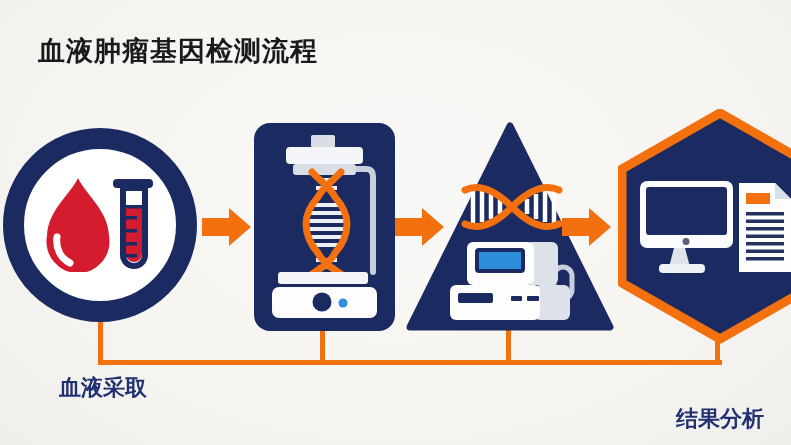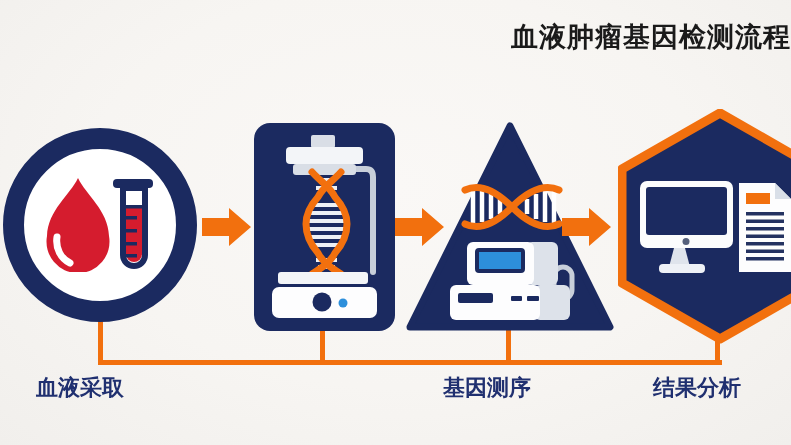--- a/index.html
+++ b/index.html
@@ -2,22 +2,22 @@
 <html><head>
 <meta charset="utf-8">
 <style>
   html,body{margin:0;padding:0;}
   body{font-family:"Liberation Sans", sans-serif; background:#e9e7e4;}
   .stage{
     position:relative; width:791px; height:445px; overflow:hidden;
     background:radial-gradient(ellipse at 50% 42%, #faf8f6 0%, #f7f5f2 55%, #f1efec 100%);
   }
   .title{
-    position:absolute; left:38px; right:0; top:19px;
-    text-align:right; font-size:27px; font-weight:700; color:#1a1a1a;
+    position:absolute; left:38px; right:0; top:33px;
+    text-align:left; font-size:27px; font-weight:700; color:#1a1a1a;
     letter-spacing:1px; margin:0;
   }
   
   .conn{position:absolute; background:#f2700e; z-index:1;}
   .conn-h{left:98px; top:360px; width:624px; height:5px;}
   .conn-v1{left:98px;  top:320px; width:5px; height:42px;}
   .conn-v2{left:320px; top:330px; width:5px; height:32px;}
   .conn-v3{left:506px; top:329px; width:5px; height:33px;}
   .conn-v4{left:715px; top:338px; width:5px; height:24px;}
   .shape{position:absolute; z-index:2;}
@@ -31,24 +31,24 @@
     background:#1b2a60; border-radius:16px;
   }
   .arrow{position:absolute; z-index:2;}
   .arrow-1{left:202px; top:207px;}
   .arrow-2{left:395px; top:207px;}
   .arrow-3{left:562px; top:207px;}
   .tri-shape{left:406px; top:121px;}
   .hex-shape{left:618px; top:109px;}
   .step-label{
     position:absolute; top:373px; width:134px; z-index:3;
-    text-align:left; font-size:22px; font-weight:700; color:#203070;
+    text-align:center; font-size:22px; font-weight:700; color:#203070;
     line-height:29px;
   }
-  .lbl-1{left:36px;} .lbl-2{left:259px;} .lbl-3{left:443px;} .lbl-4{left:653px;}
+  .lbl-1{left:36px;} .lbl-2{left:259px;} .lbl-3{left:443px;} .lbl-4{left:653px;margin-top:31px;}
 </style>
 </head>
 <body>
 
 <div class="stage">
 
   <h1 class="title">血液肿瘤基因检测流程</h1>
 
   <div class="conn conn-h"></div>
   <div class="conn conn-v1"></div>
@@ -167,20 +167,17 @@
       <rect x="128" y="125.5" width="38" height="3.5"></rect>
       <rect x="128" y="133" width="38" height="3.5"></rect>
       <rect x="128" y="140.5" width="38" height="3.5"></rect>
       <rect x="128" y="148" width="38" height="3.5"></rect>
     </g>
   </svg>
 
   <div class="step-label lbl-1">
     <span>血液采取</span>
   </div>
-  <div class="step-label lbl-3">
-    <span>基因测序</span>
-  </div>
   <div class="step-label lbl-4">
     <span>结果分析</span><br>
   </div>
 
 </div>
 
 </body></html>

